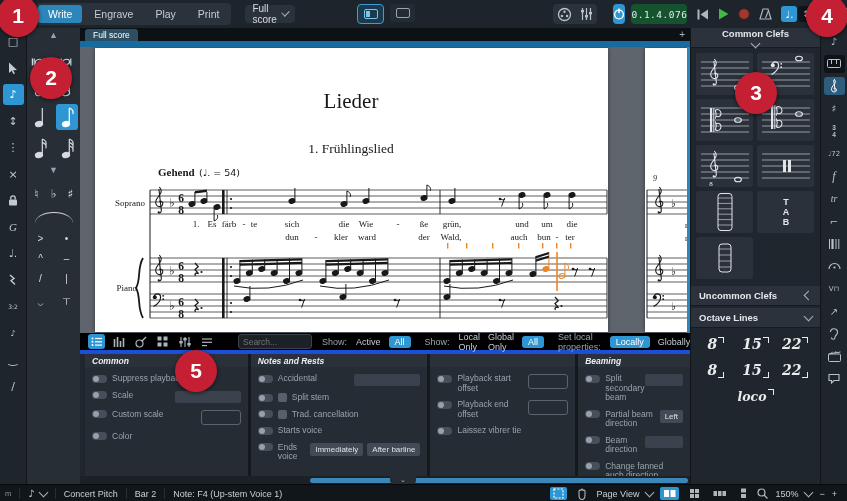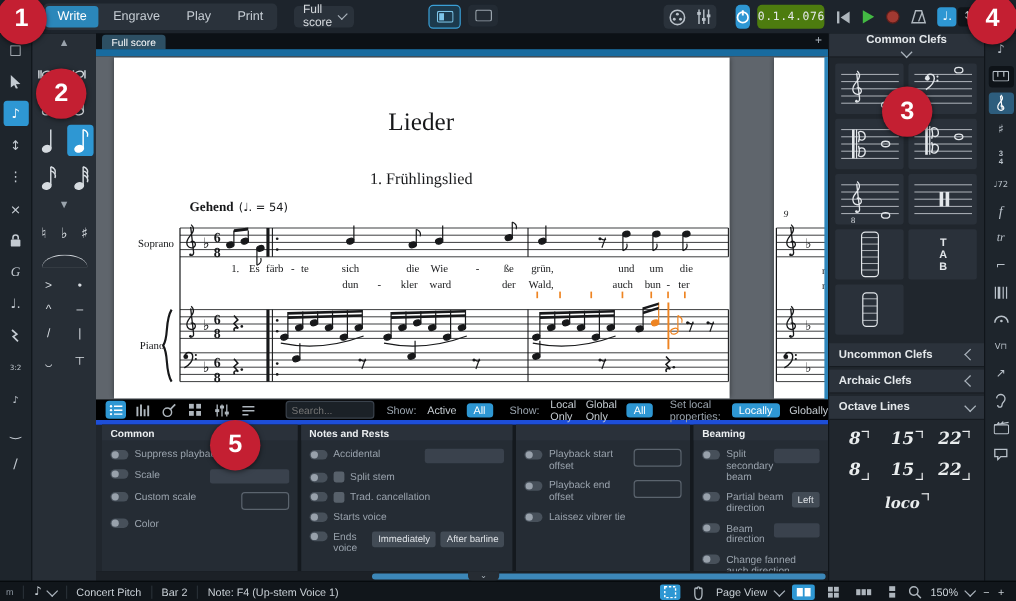--- a/index.html
+++ b/index.html
@@ -13,21 +13,21 @@
   .modegroup{margin-left:36px;background:#2a323b;border-radius:4px;padding:2px;display:flex;gap:2px;text-align:center;}
   .modetab{padding:3px 10px;border-radius:3px;font-size:10.5px;color:#c6cdd4;cursor:default;}
   .modetab.active{background:#2b87ba;color:#fff;}
   .layout-select{margin-left:14px;background:#2a323b;border-radius:4px;height:18px;width:96px;
           display:flex;align-items:center;padding:0 7px;font-size:10px;color:#d6dade;justify-content:space-between;}
   .winbtns{margin-left:62px;display:flex;gap:6px;}
   .winbtn{width:25px;height:18px;border-radius:4px;background:#232b34;display:flex;align-items:center;justify-content:center;}
   .winbtn.blue{border:1px solid #3a9fd6;background:#1c3a4d;}
   .iconpair{margin-left:138px;background:#2a323b;border-radius:4px;height:20px;display:flex;align-items:center;padding:0 4px;gap:8px;}
   .powerbtn{margin-left:16px;width:24px;height:20px;border-radius:4px;background:#2e97d3;display:flex;align-items:center;justify-content:center;}
-  .timebox{margin-left:6px;width:86px;height:20px;border-radius:4px;background:#4d7c0f;color:#e6e9ec;
+  .timebox{margin-left:6px;width:86px;height:20px;border-radius:4px;background:#14532d;color:#e6e9ec;
            font-family:"DejaVu Sans Mono",monospace;font-size:9.5px;display:flex;align-items:center;justify-content:center;letter-spacing:.5px;}
   .transport{margin-left:10px;display:flex;align-items:center;gap:9px;}
   .tempochip{width:16px;height:16px;border-radius:3px;background:#2e97d3;color:#fff;display:flex;align-items:center;justify-content:center;font-size:10px;}
   .tempoval{height:16px;background:#10151a;border-radius:3px;color:#dfe3e7;display:flex;align-items:center;padding:0 4px;font-size:9px;gap:2px;}
   
   .ltoolbar{left:0;top:28px;width:27px;height:456px;background:#1e252c;border-right:1px solid #10151a;
             display:flex;flex-direction:column;align-items:center;padding-top:3px;box-sizing:border-box;}
   .ltool{width:21px;height:21px;margin-bottom:5.5px;border-radius:3px;display:flex;align-items:center;justify-content:center;
          color:#c3cad1;font-size:11px;}
   .ltool.sel{background:#2e97d3;color:#fff;}
@@ -60,21 +60,21 @@
             display:flex;align-items:center;padding-left:8px;box-sizing:border-box;}
   .ptool{width:17px;height:15px;border-radius:3px;margin-right:5px;display:flex;align-items:center;justify-content:center;}
   .ptool.sel{background:#2e97d3;}
   .searchbox{margin-left:18px;width:64px;height:13px;background:#1b2127;border:1px solid #3a424c;border-radius:3px;
              color:#8d98a3;font-size:8.5px;padding:0 4px;font-family:"Liberation Sans",sans-serif;}
   .seglabel{font-size:9px;color:#9aa4ae;margin-left:10px;margin-right:5px;}
   .segopt{font-size:9px;color:#c6cdd3;margin:1px 4px;}
   .segopt.on{background:#2e97d3;color:#fff;border-radius:3px;padding:1px 6px;}
   .pcols{position:absolute;left:5px;top:21px;width:605px;height:122px;display:flex;gap:3px;background:#14191e;}
   .pcol{background:#252c34;height:122px;box-sizing:border-box;}
-  .pcol-h{height:13px;background:#2a313a;color:#eceff1;font-size:8.5px;font-weight:bold;display:flex;align-items:center;padding-left:7px;}
+  .pcol-h{height:13px;background:#2a313a;color:#eceff1;font-size:8.5px;font-weight:bold;display:flex;align-items:center;padding-left:7px;font-style:italic;}
   .prow{display:flex;align-items:flex-start;padding:0 7px;margin-top:7px;line-height:9.5px;}
   .ptoggle{flex:none;width:15px;height:8px;border-radius:4px;background:#47505a;margin-right:5px;margin-top:.5px;position:relative;}
   .ptoggle::after{content:"";position:absolute;left:1px;top:1px;width:6px;height:6px;border-radius:50%;background:#98a1ab;}
   .pcheck{flex:none;width:9px;height:9px;border-radius:2px;background:#58616b;margin-right:5px;}
   .plabel{font-size:8.5px;color:#9aa3ad;}
   .pspace{flex:1;}
   .ffilled{flex:none;width:66px;height:12px;background:#3a424d;border-radius:2px;}
   .ffilled.sm{width:38px;}
   .foutline{flex:none;width:38px;height:13px;border:1px solid #5b646e;border-radius:3px;background:transparent;}
   .minibtn{flex:none;background:#424b55;border-radius:2px;padding:2px 5px;font-size:8px;color:#dde1e5;margin-left:4px;}
@@ -872,24 +872,20 @@
             <line x1="21" y1="23" x2="33" y2="23" stroke="#e2e6ea" stroke-width="0.6"></line>
             <line x1="21" y1="29" x2="33" y2="29" stroke="#e2e6ea" stroke-width="0.6"></line>
           </svg>
         </div>
       </div>
     <div class="rsec-h">
       <span>Uncommon Clefs</span>
       <span class="chev left"></span>
     </div>
     <div class="rsec-h">
-      <span>Archaic Clefs</span>
-      <span class="chev left"></span>
-    </div>
-    <div class="rsec-h">
       <span>Octave Lines</span>
       <span class="chev down"></span>
     </div>
     <div class="octgrid" id="octgrid">
         <div class="octbtn">
           <span>8</span>
           <span class="hookup"></span>
         </div>
         <div class="octbtn">
           <span>15</span>

